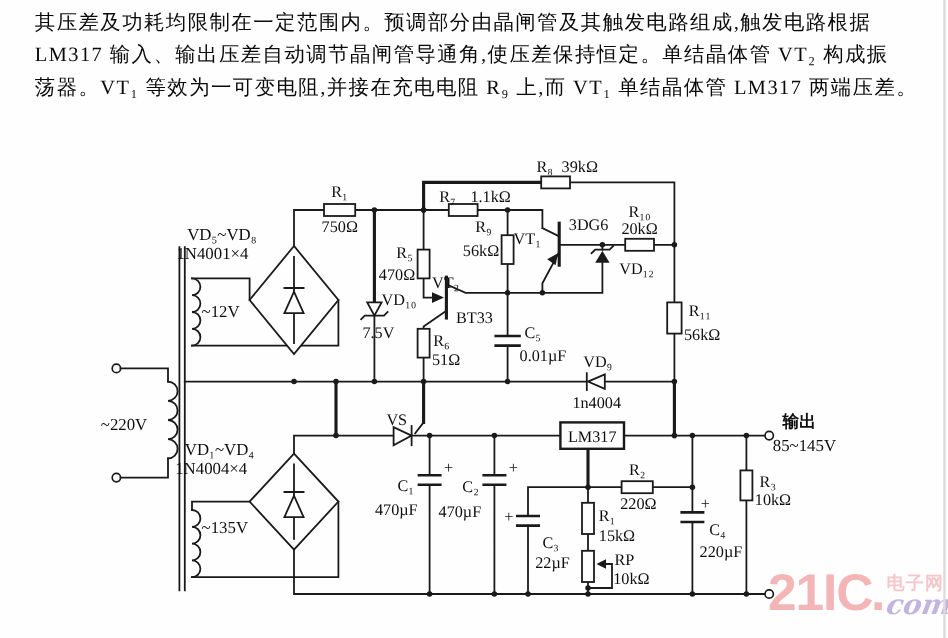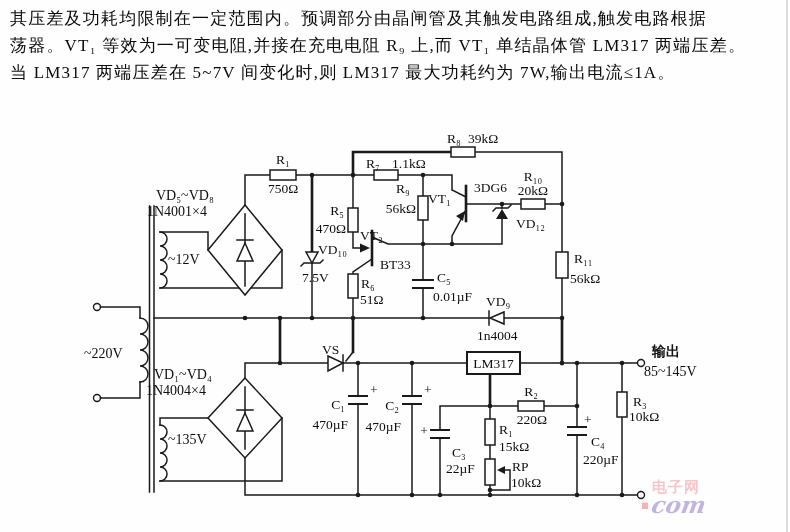--- a/index.html
+++ b/index.html
@@ -1,20 +1,20 @@
 <!DOCTYPE html>
 <html><head>
 <meta charset="utf-8">
 <style>
   html,body{margin:0;padding:0;background:#888;}
   .page{position:relative;width:790px;height:532px;background:#fefefe;overflow:hidden;
         font-family:"Liberation Serif",serif;color:#0d0d0d;}
   .desc{position:absolute;left:10px;top:5px;width:776px;}
   .desc .dl{height:27px;line-height:27px;font-size:17px;letter-spacing:1.2px;
-            white-space:nowrap;overflow:hidden;color:#0a0a0a;}
+            white-space:nowrap;overflow:hidden;color:#0a0a0a;margin-left:19px;}
   svg.schem{position:absolute;left:0;top:0;}
   svg .w{fill:none;stroke:#1a1a1a;stroke-width:1.5;stroke-linecap:square;}
   svg .wt{fill:none;stroke:#1a1a1a;stroke-width:2.6;stroke-linecap:square;}
   svg .plate{fill:none;stroke:#1a1a1a;stroke-width:2.2;stroke-linecap:butt;}
   svg .box{fill:#fefefe;stroke:#1a1a1a;stroke-width:1.5;}
   svg .icbox{fill:#fefefe;stroke:#1a1a1a;stroke-width:2;}
   svg .dot{fill:#1a1a1a;stroke:none;}
   svg .term{fill:#fefefe;stroke:#1a1a1a;stroke-width:1.4;}
   svg .tri{fill:#fefefe;stroke:#1a1a1a;stroke-width:1.5;stroke-linejoin:miter;}
   svg .trif{fill:#1a1a1a;stroke:none;}
@@ -34,22 +34,22 @@
           color:#b7a4d9;line-height:.85;transform:skewX(-10deg);}
   .edge-line{position:absolute;right:2px;top:0;width:2px;height:532px;background:#dcdcdc;}
 </style>
 </head>
 <body>
 
 <div class="page">
 
   <div class="desc">
     <div class="dl">其压差及功耗均限制在一定范围内。预调部分由晶闸管及其触发电路组成,触发电路根据</div>
+    <div class="dl">LM317 输入、输出压差自动调节晶闸管导通角,使压差保持恒定。单结晶体管 VT₂ 构成振</div>
     <div class="dl">荡器。VT₁ 等效为一可变电阻,并接在充电电阻 R₉ 上,而 VT₁ 单结晶体管 LM317 两端压差。</div>
-    <div class="dl">当 LM317 两端压差在 5~7V 间变化时,则 LM317 最大功耗约为 7W,输出电流≤1A。</div>
   </div>
 
   <svg class="schem" width="790" height="532" viewBox="0 0 790 532">
 
     <g>
       <path class="w" d="M245,205 L245,175 L270,175 M296,175 L374,175 M398,175 L452,175 L452,190
                          M475,152 L562,152 L562,204 M562,204 L562,252 M562,278 L562,318
                          M353,175 L353,208 M353,232 L353,248 L362,248
                          M312,264 L312,318
                          M372,237 L388,244 L502,244 M502,219 L502,244
@@ -245,20 +245,21 @@
       <text class="mid" x="424" y="435">+</text>
       <text x="591" y="446">C₄</text>
       <text x="583" y="464">220µF</text>
       <text x="584" y="424">+</text>
       <text x="633" y="406">R₃</text>
       <text x="629" y="421">10kΩ</text>
     </g>
   </svg>
 
   <div class="wm">
+    <span class="wm-big">21IC</span>
     <span class="wm-dot">.</span>
     <div class="wm-col">
       <span class="wm-cn">电子网</span>
       <span class="wm-com">com</span>
     </div>
   </div>
 
   <div class="edge-line"></div>
 </div>
 

